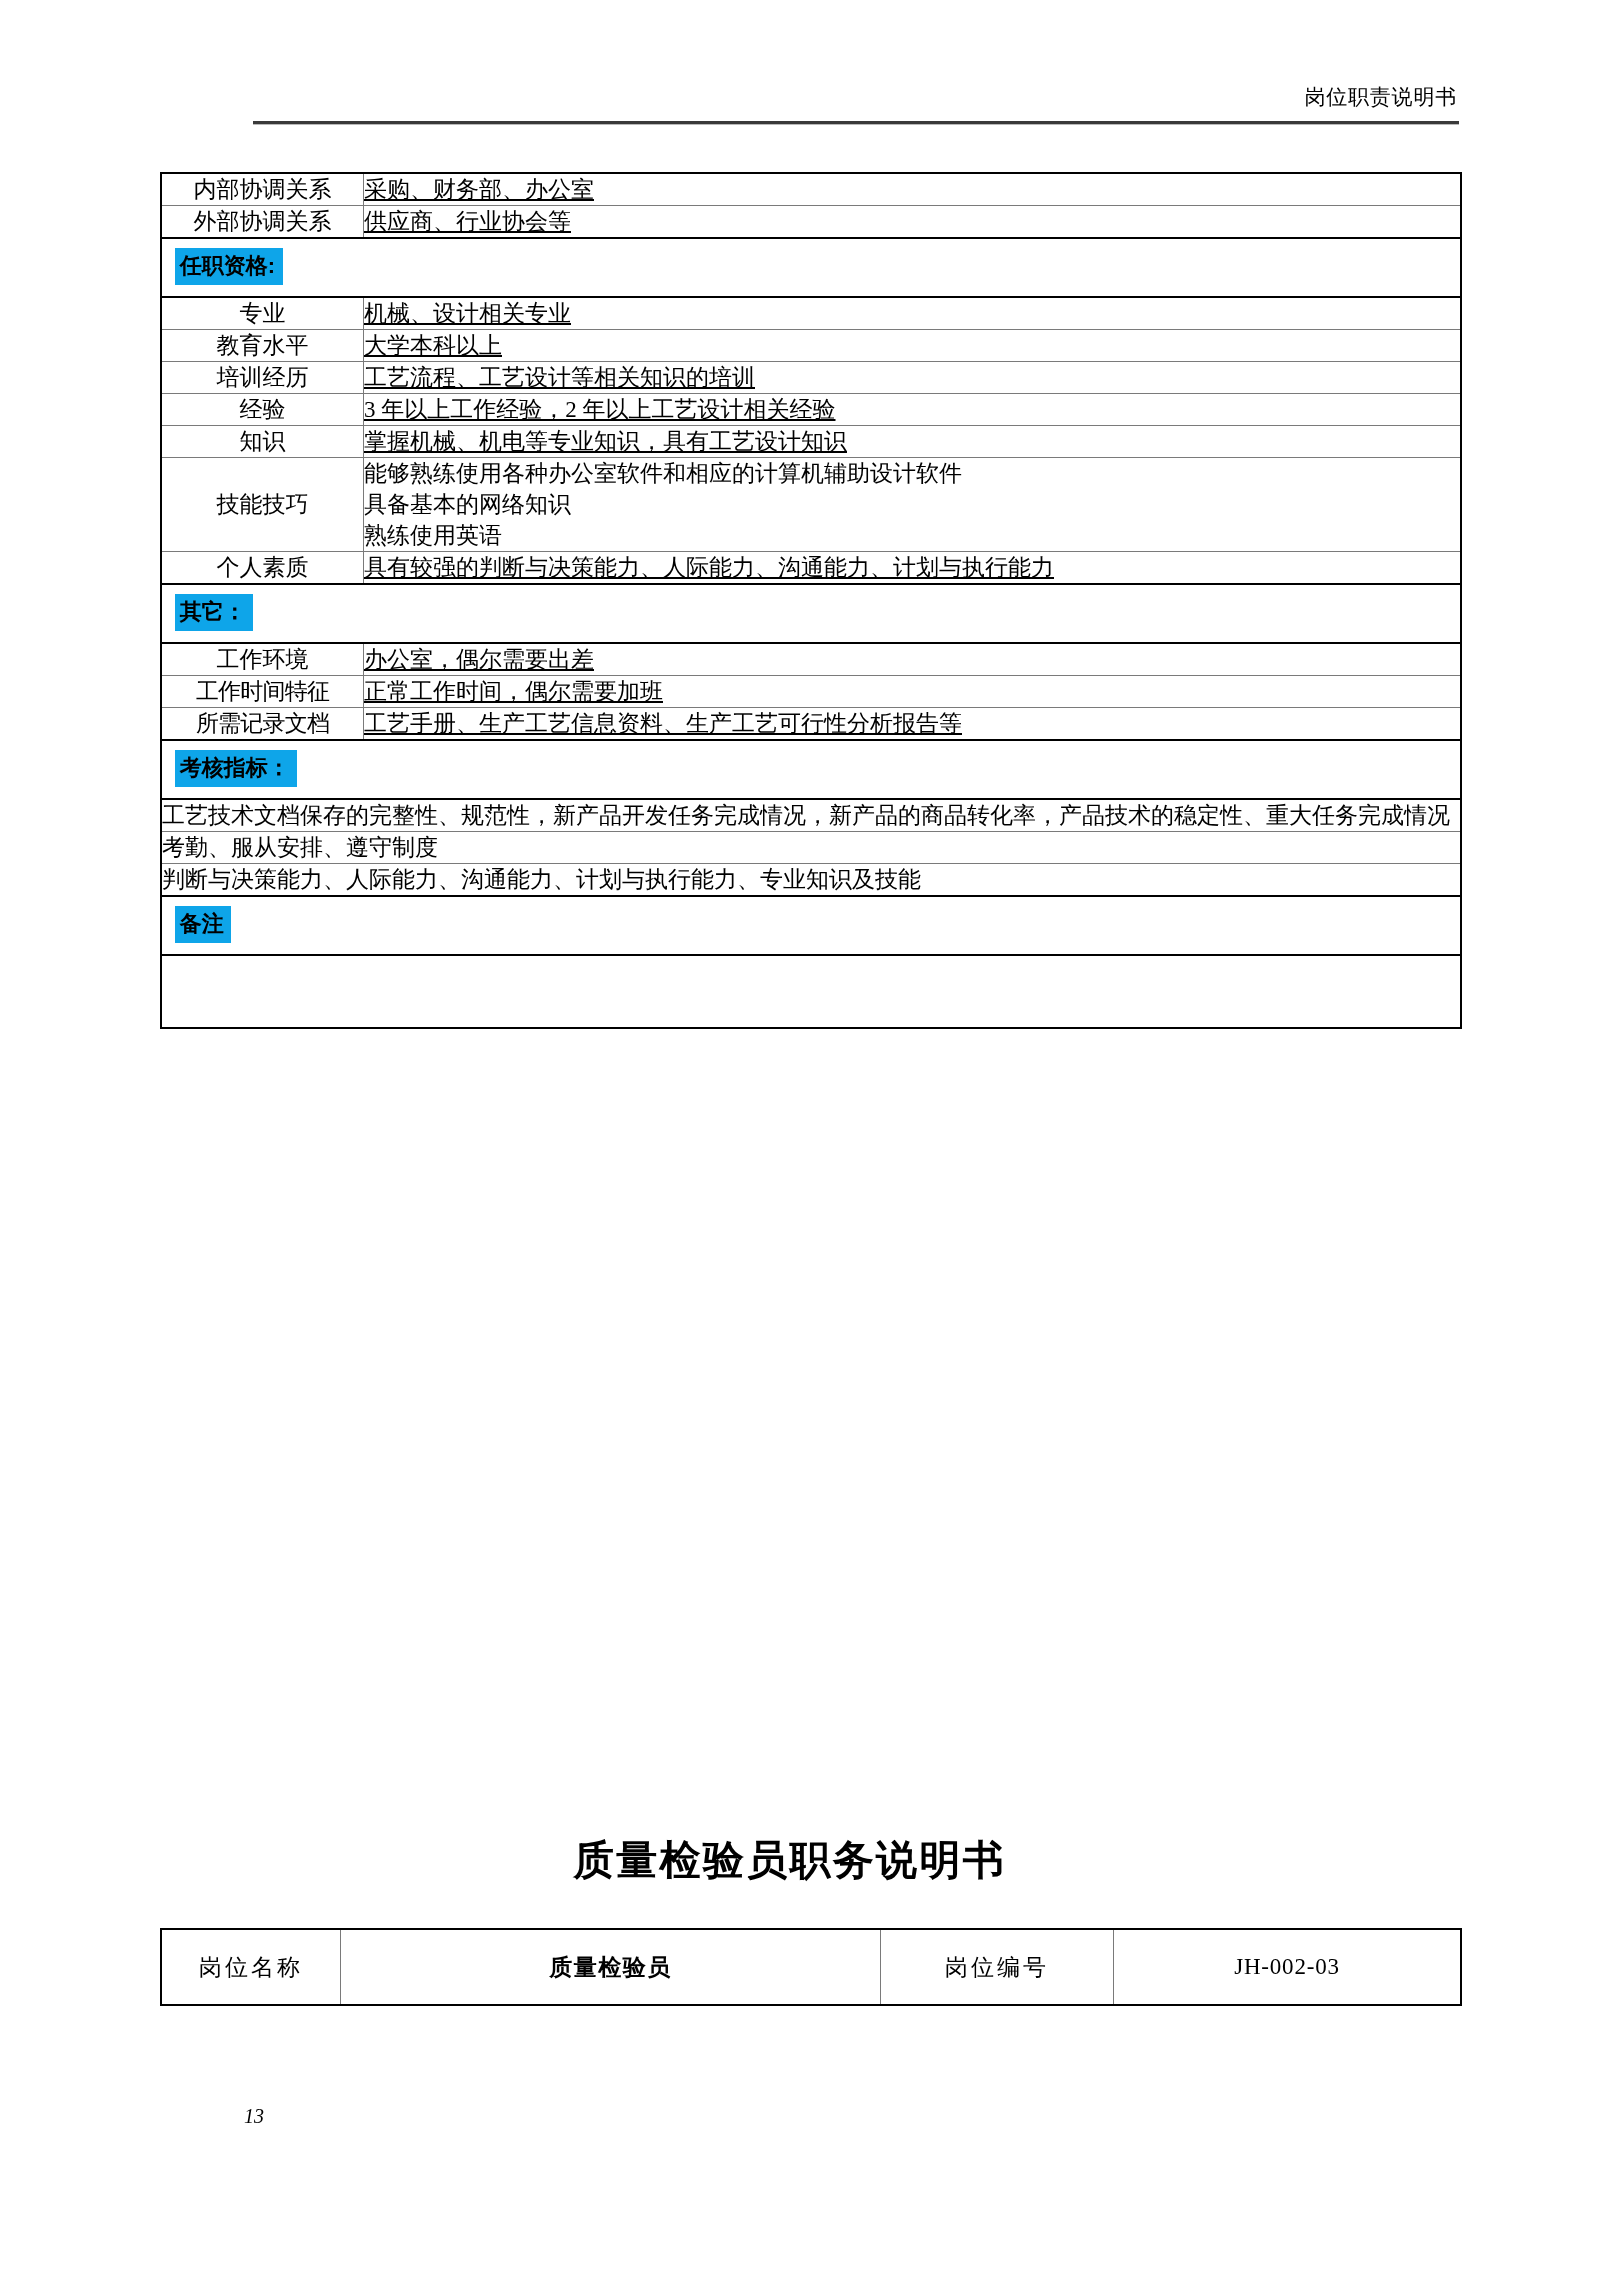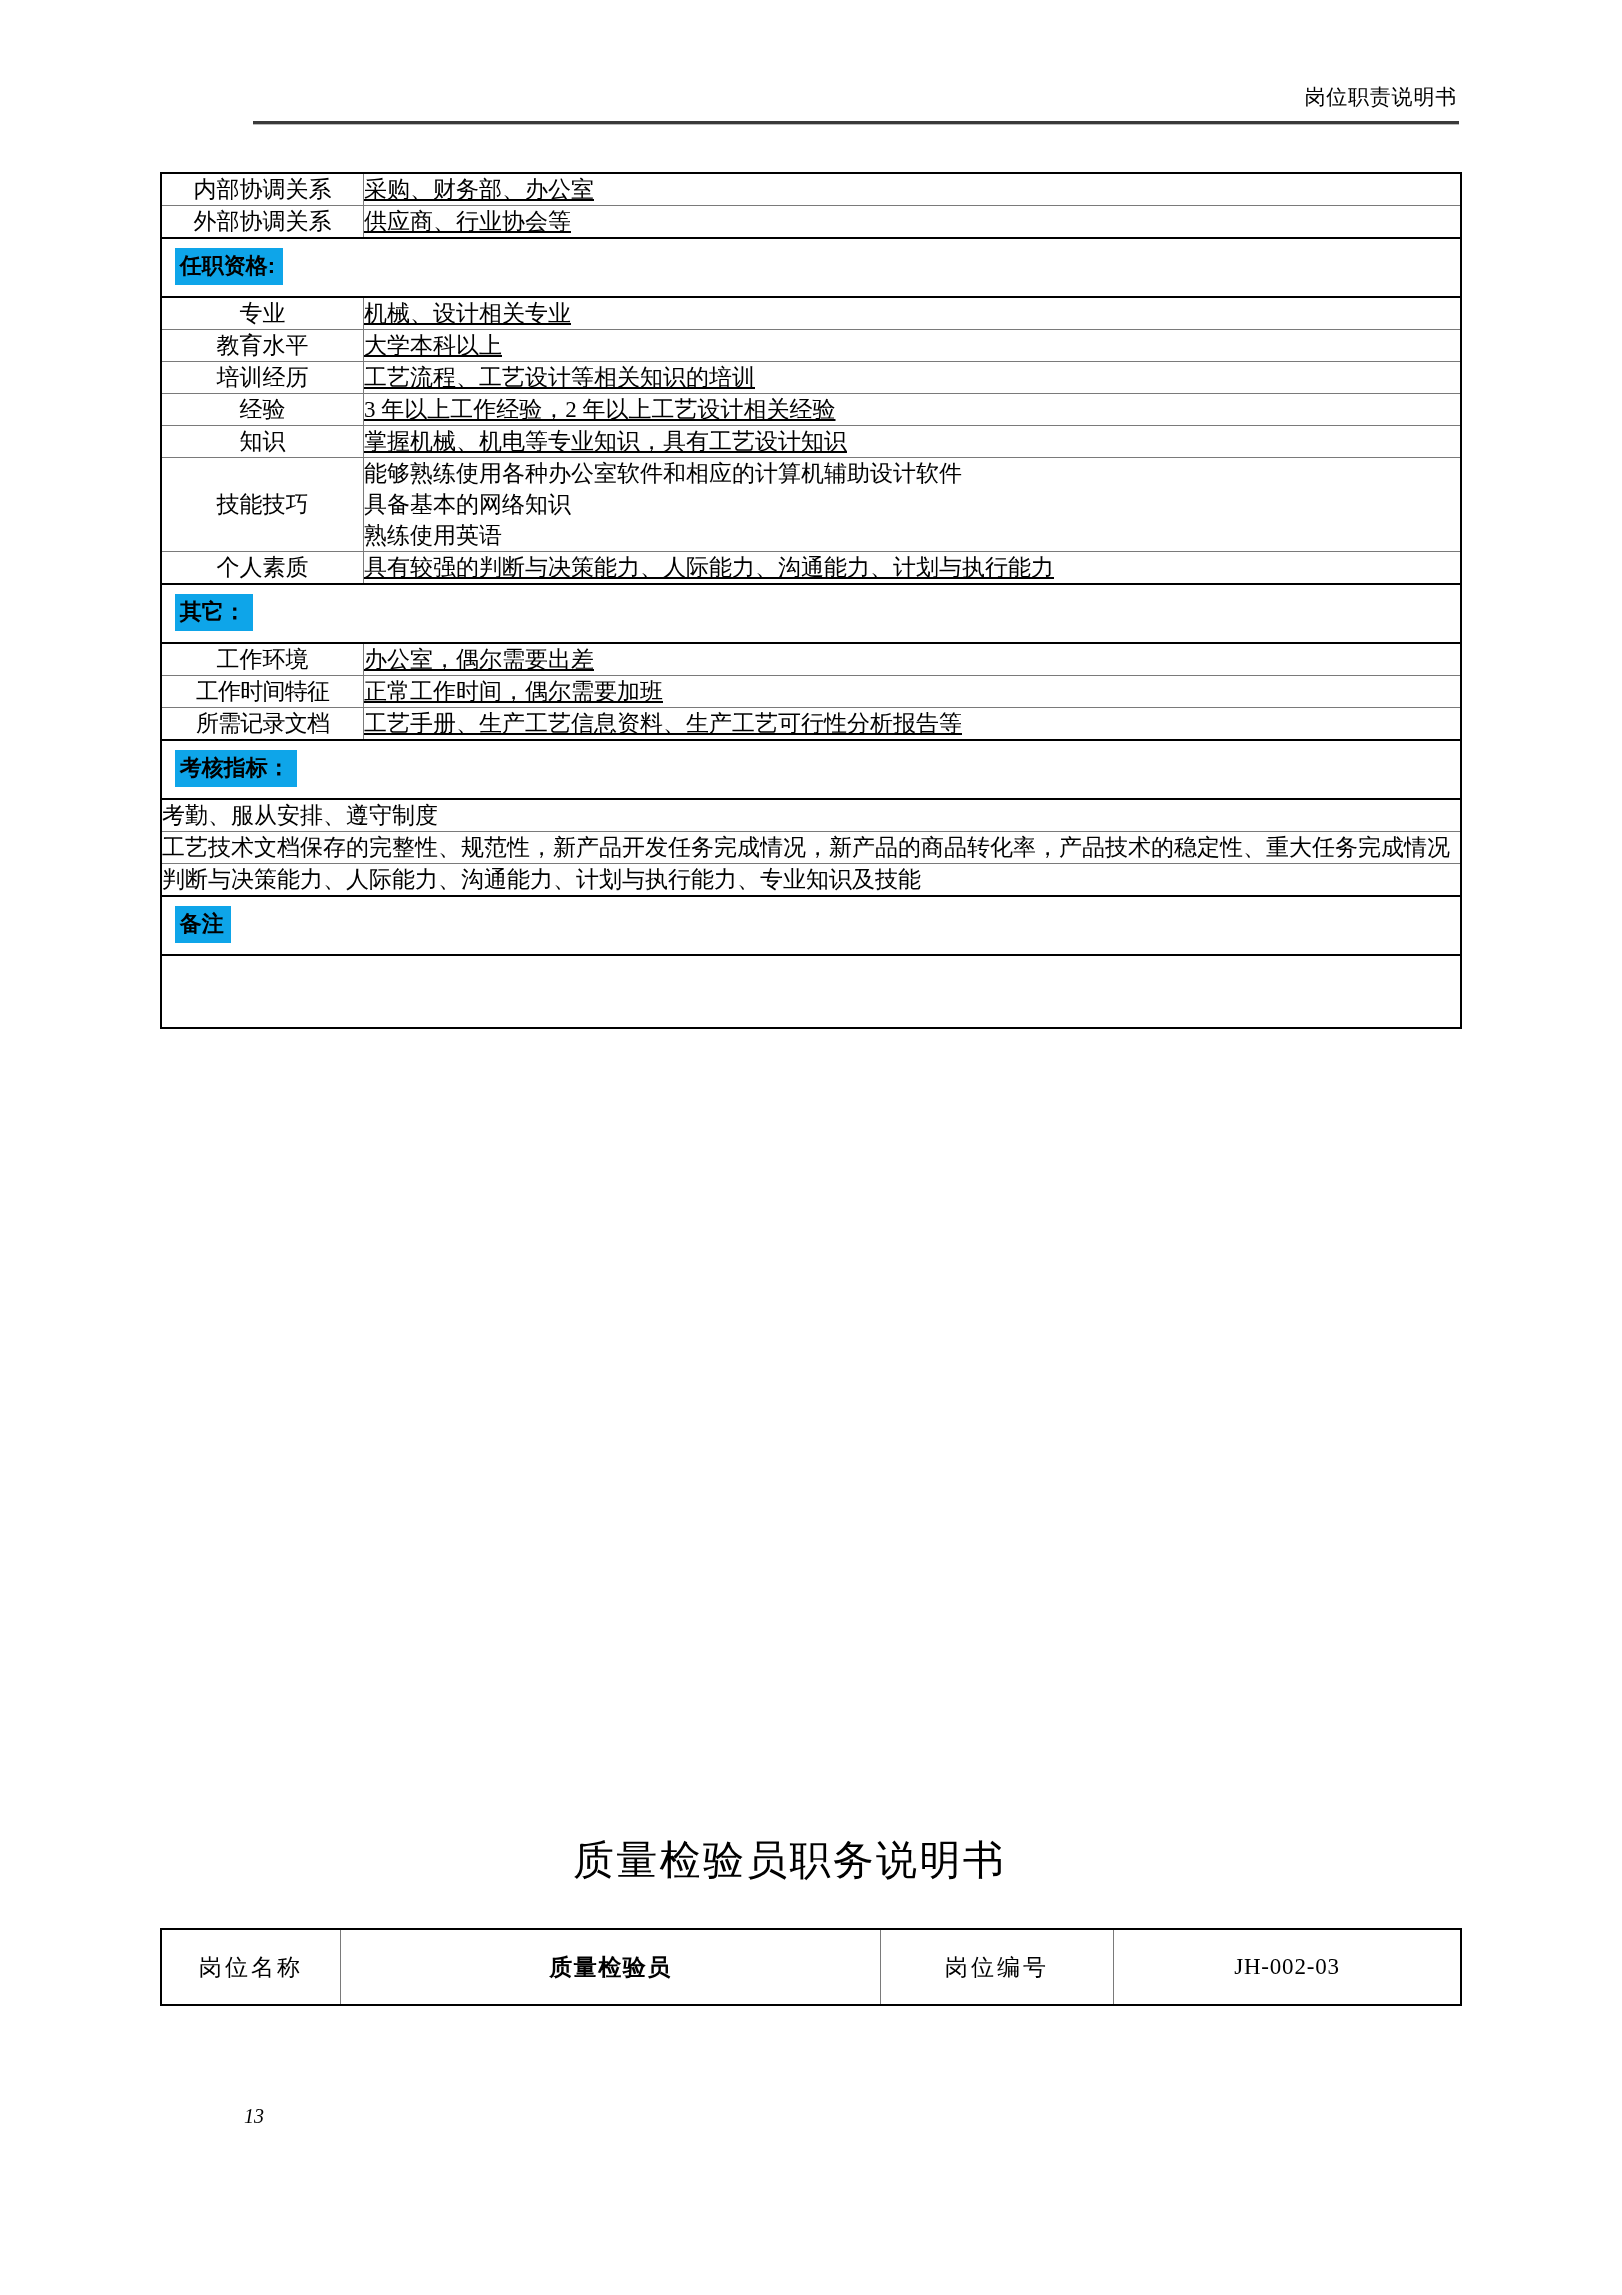--- a/index.html
+++ b/index.html
@@ -108,21 +108,21 @@
   .blank-row td { height: 71px; }
 
   
   .doc2-title {
     position: absolute;
     left: 0;
     top: 1833px;
     width: 1579px;
     text-align: center;
     font-family: "Liberation Serif", "DejaVu Serif", serif;
-    font-weight: normal;
+    font-weight: bold;
     font-size: 41px;
     letter-spacing: 2.3px;
   }
 
   
   .doc-table2 {
     position: absolute;
     left: 160px;
     top: 1928px;
     width: 1302px;
@@ -230,24 +230,24 @@
       <td class="val">工艺手册、生产工艺信息资料、生产工艺可行性分析报告等</td>
     </tr>
 
     <tr class="section-row">
       <td colspan="2">
         <span class="section-label">考核指标：</span>
       </td>
     </tr>
 
     <tr>
+      <td colspan="2" class="fullwide">工艺技术文档保存的完整性、规范性，新产品开发任务完成情况，新产品的商品转化率，产品技术的稳定性、重大任务完成情况</td>
+    </tr>
+    <tr>
       <td colspan="2" class="fullwide">考勤、服从安排、遵守制度</td>
-    </tr>
-    <tr>
-      <td colspan="2" class="fullwide">工艺技术文档保存的完整性、规范性，新产品开发任务完成情况，新产品的商品转化率，产品技术的稳定性、重大任务完成情况</td>
     </tr>
     <tr class="thickbottom">
       <td colspan="2" class="fullwide">判断与决策能力、人际能力、沟通能力、计划与执行能力、专业知识及技能</td>
     </tr>
 
     <tr class="section-row">
       <td colspan="2">
         <span class="section-label">备注</span>
       </td>
     </tr>

